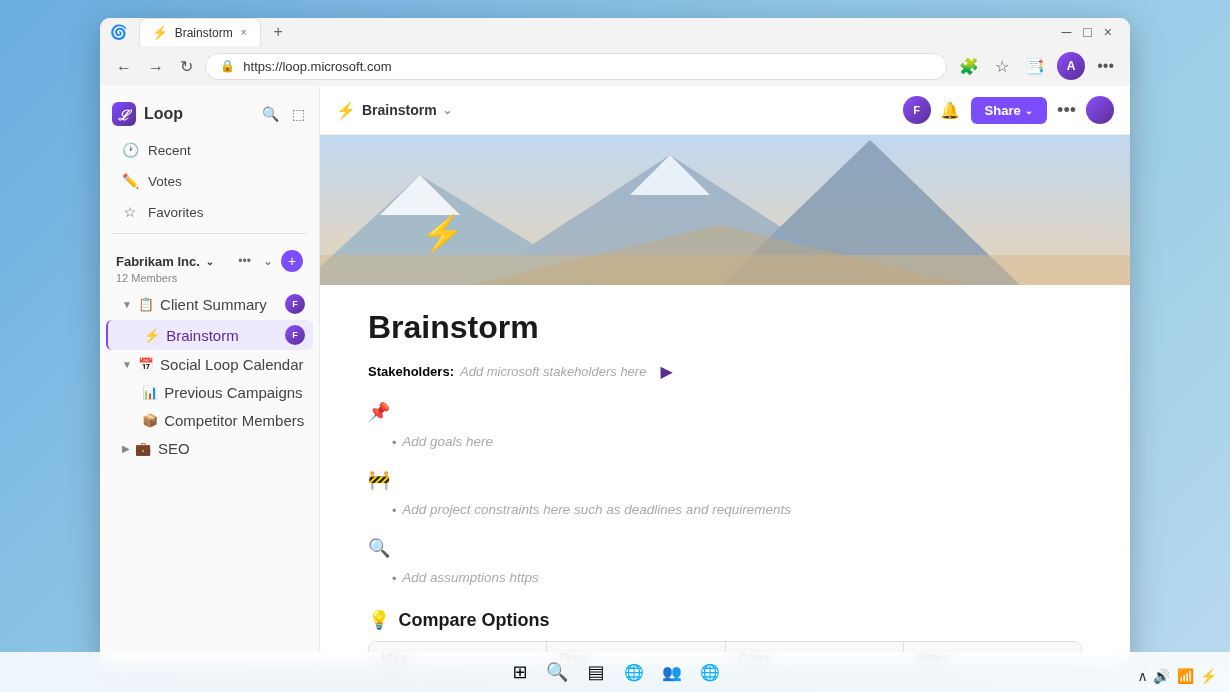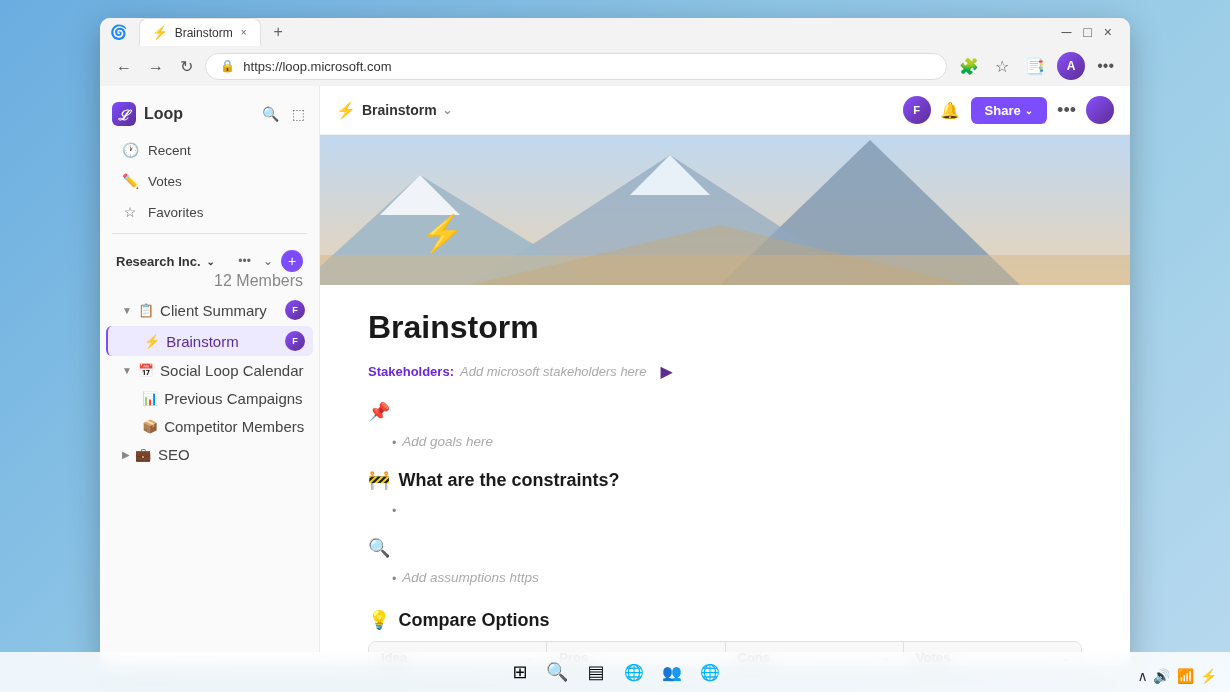--- a/index.html
+++ b/index.html
@@ -250,23 +250,22 @@
     .workspace-name {
       font-size: 13px;
       font-weight: 600;
       color: #333;
       display: flex;
       align-items: center;
       gap: 6px;
     }
 
     .workspace-members {
-      font-size: 16px;
+      font-size: 11px;
       color: #888;
-      text-align: right;
     }
 
     .workspace-actions {
       display: flex;
       gap: 4px;
       align-items: center;
     }
 
     .workspace-action-btn {
       background: none;
@@ -462,21 +461,21 @@
     .stakeholders-row {
       display: flex;
       align-items: center;
       gap: 6px;
       margin-bottom: 20px;
       font-size: 13px;
     }
 
     .stakeholders-label {
       font-weight: 600;
-      color: #6d28d9;
+      color: #000000;
     }
 
     .stakeholders-placeholder {
       color: #aaa;
       font-style: italic;
     }
 
     .cursor-arrow {
       color: #5c2d91;
       font-size: 16px;
@@ -668,21 +667,21 @@
         <div class="sidebar-nav-item">
           <span class="sidebar-nav-icon">☆</span>
           <span>Favorites</span>
         </div>
 
         <hr class="divider-h" style="margin: 6px 12px;">
 
         <div class="workspace-section">
           <div class="workspace-header">
             <span class="workspace-name">
-              <span>Research Inc.</span>
+              <span>Fabrikam Inc.</span>
               <span style="font-size:10px;">⌄</span>
             </span>
             <div class="workspace-actions">
               <button class="workspace-action-btn">•••</button>
               <button class="workspace-action-btn">⌄</button>
               <div class="add-btn">+</div>
             </div>
           </div>
           <div class="workspace-members">12 Members</div>
         </div>
@@ -795,24 +794,24 @@
           <div class="section-heading">
             <span class="section-icon">📌</span>
           </div>
           <div class="bullet-item">
             <span class="bullet-dot">•</span>
             <span>Add goals here</span>
           </div>
 
           <div class="section-heading">
             <span class="section-icon">🚧</span>
-            <span>What are the constraints?</span>
           </div>
           <div class="bullet-item">
             <span class="bullet-dot">•</span>
+            <span>Add project constraints here such as deadlines and requirements</span>
           </div>
 
           <div class="section-heading">
             <span class="section-icon">🔍</span>
           </div>
           <div class="bullet-item">
             <span class="bullet-dot">•</span>
             <span>Add assumptions https</span>
           </div>
 

